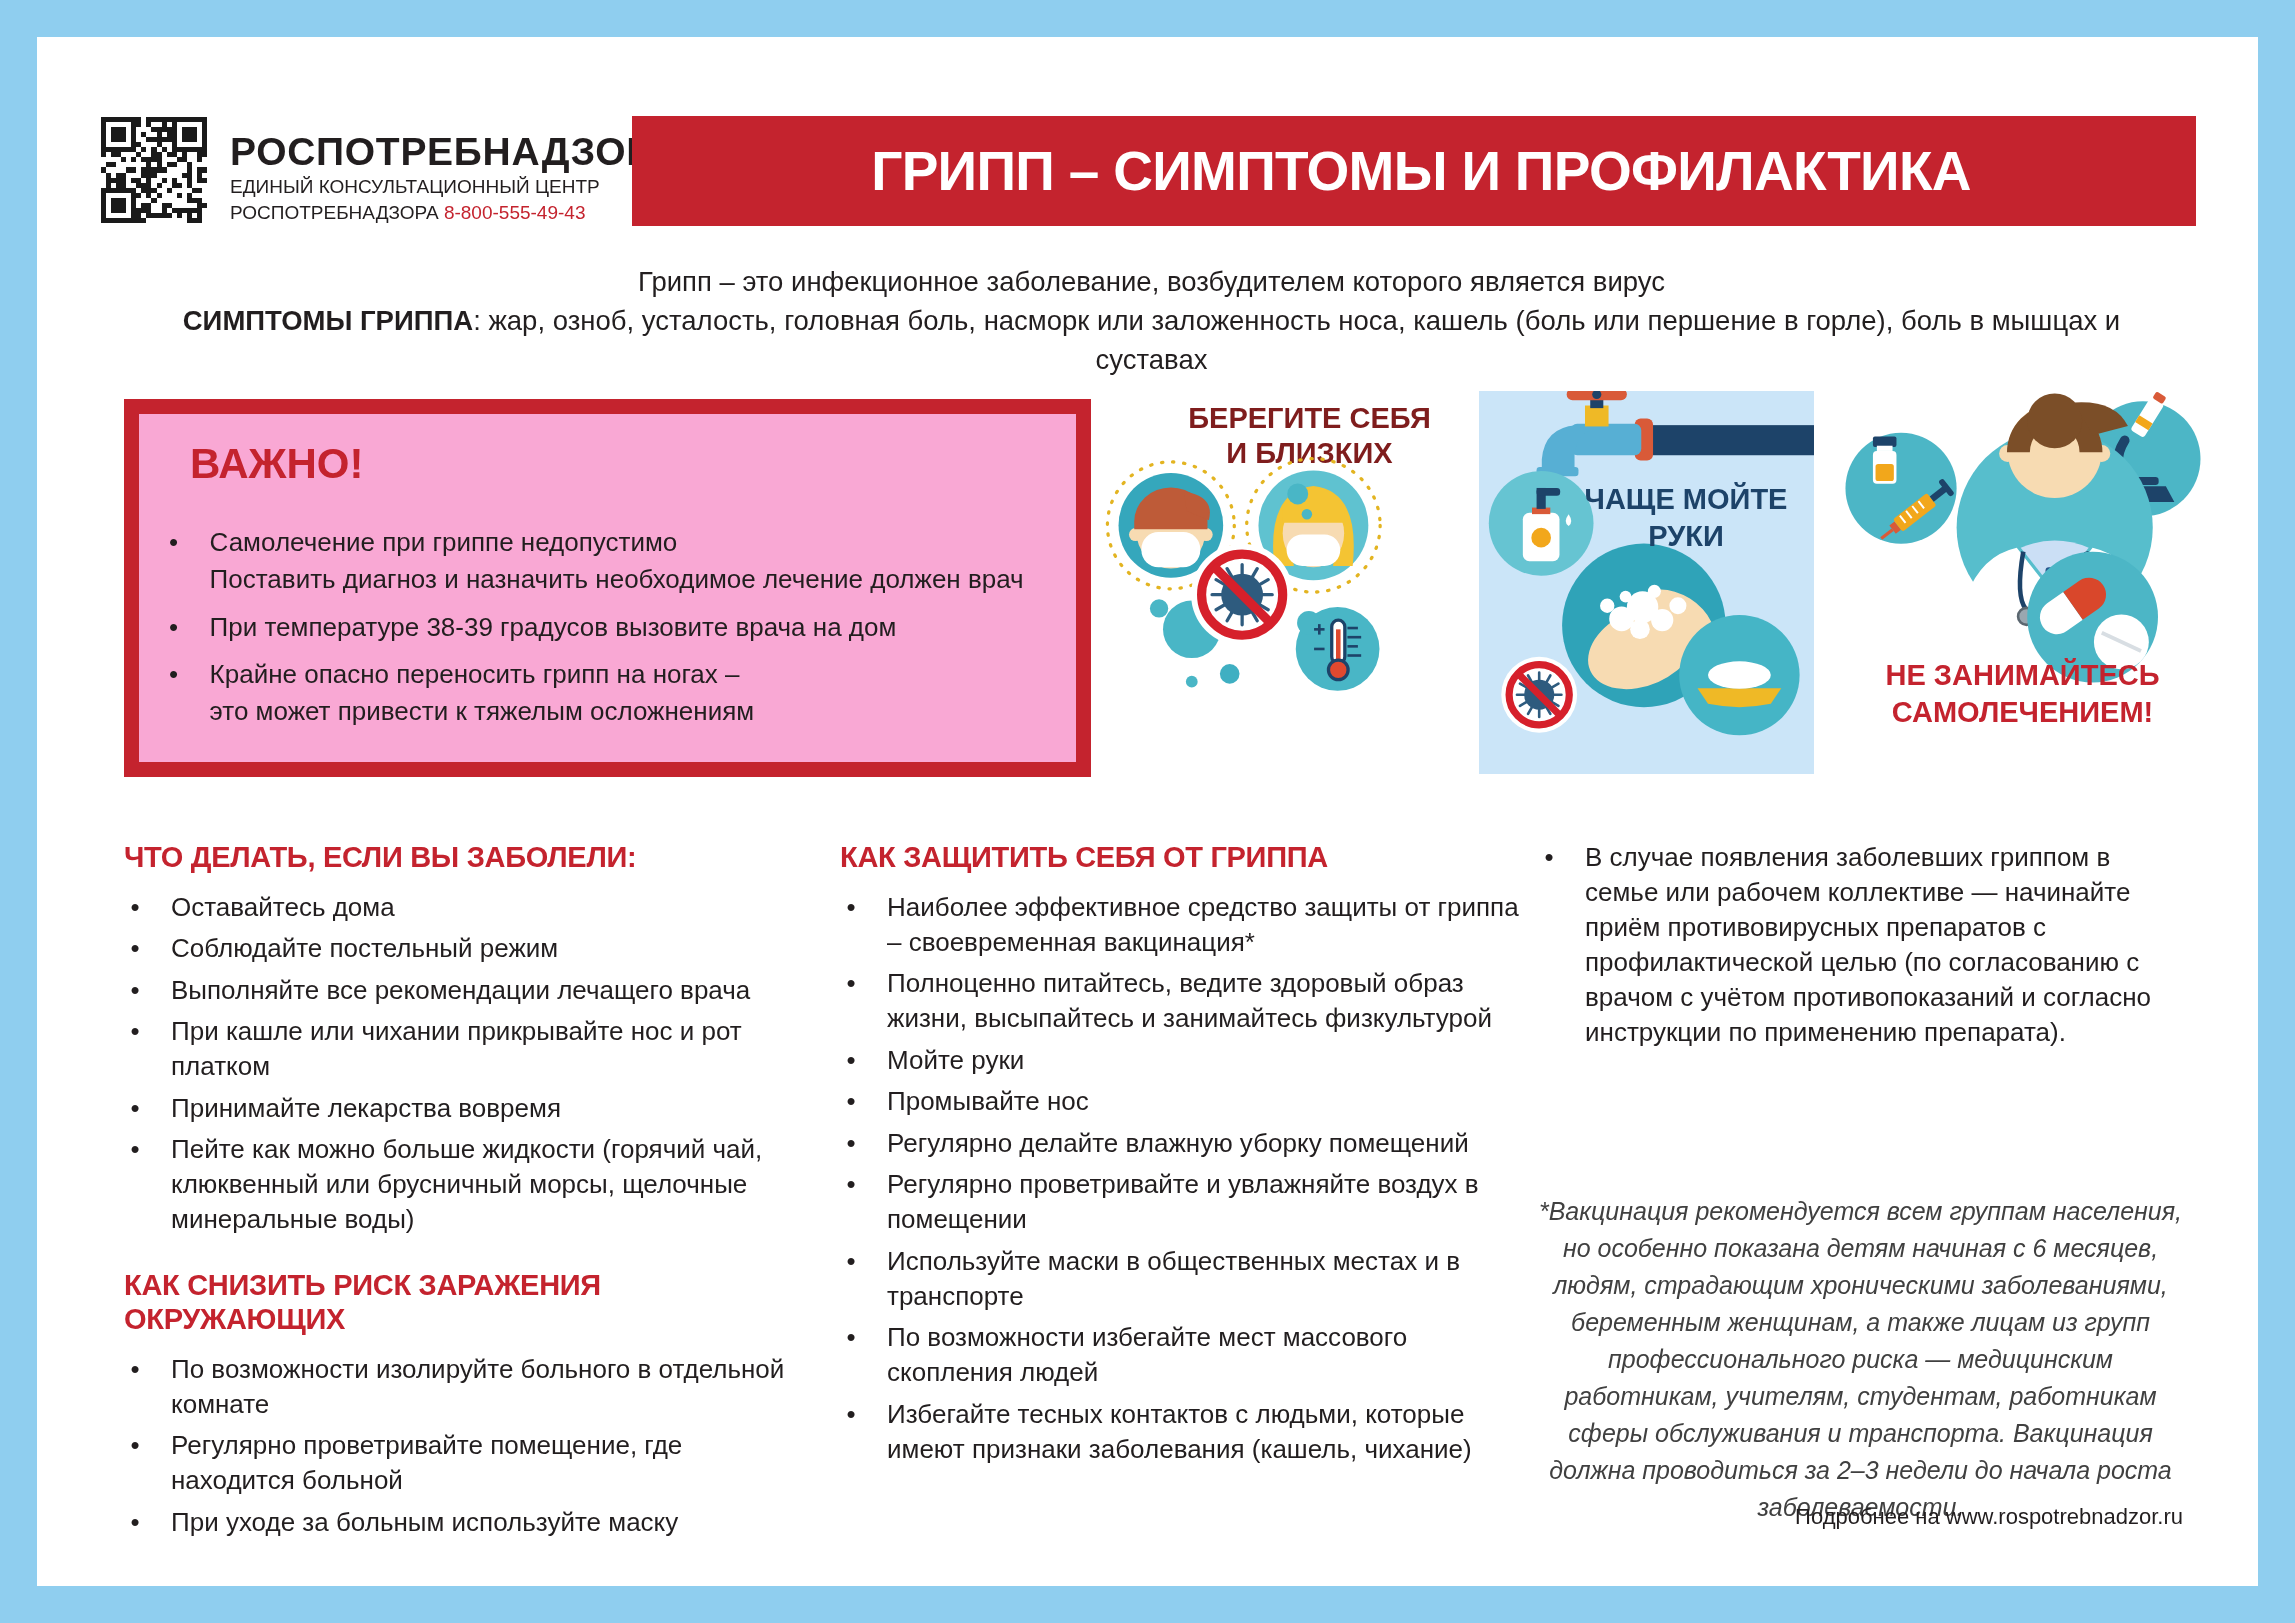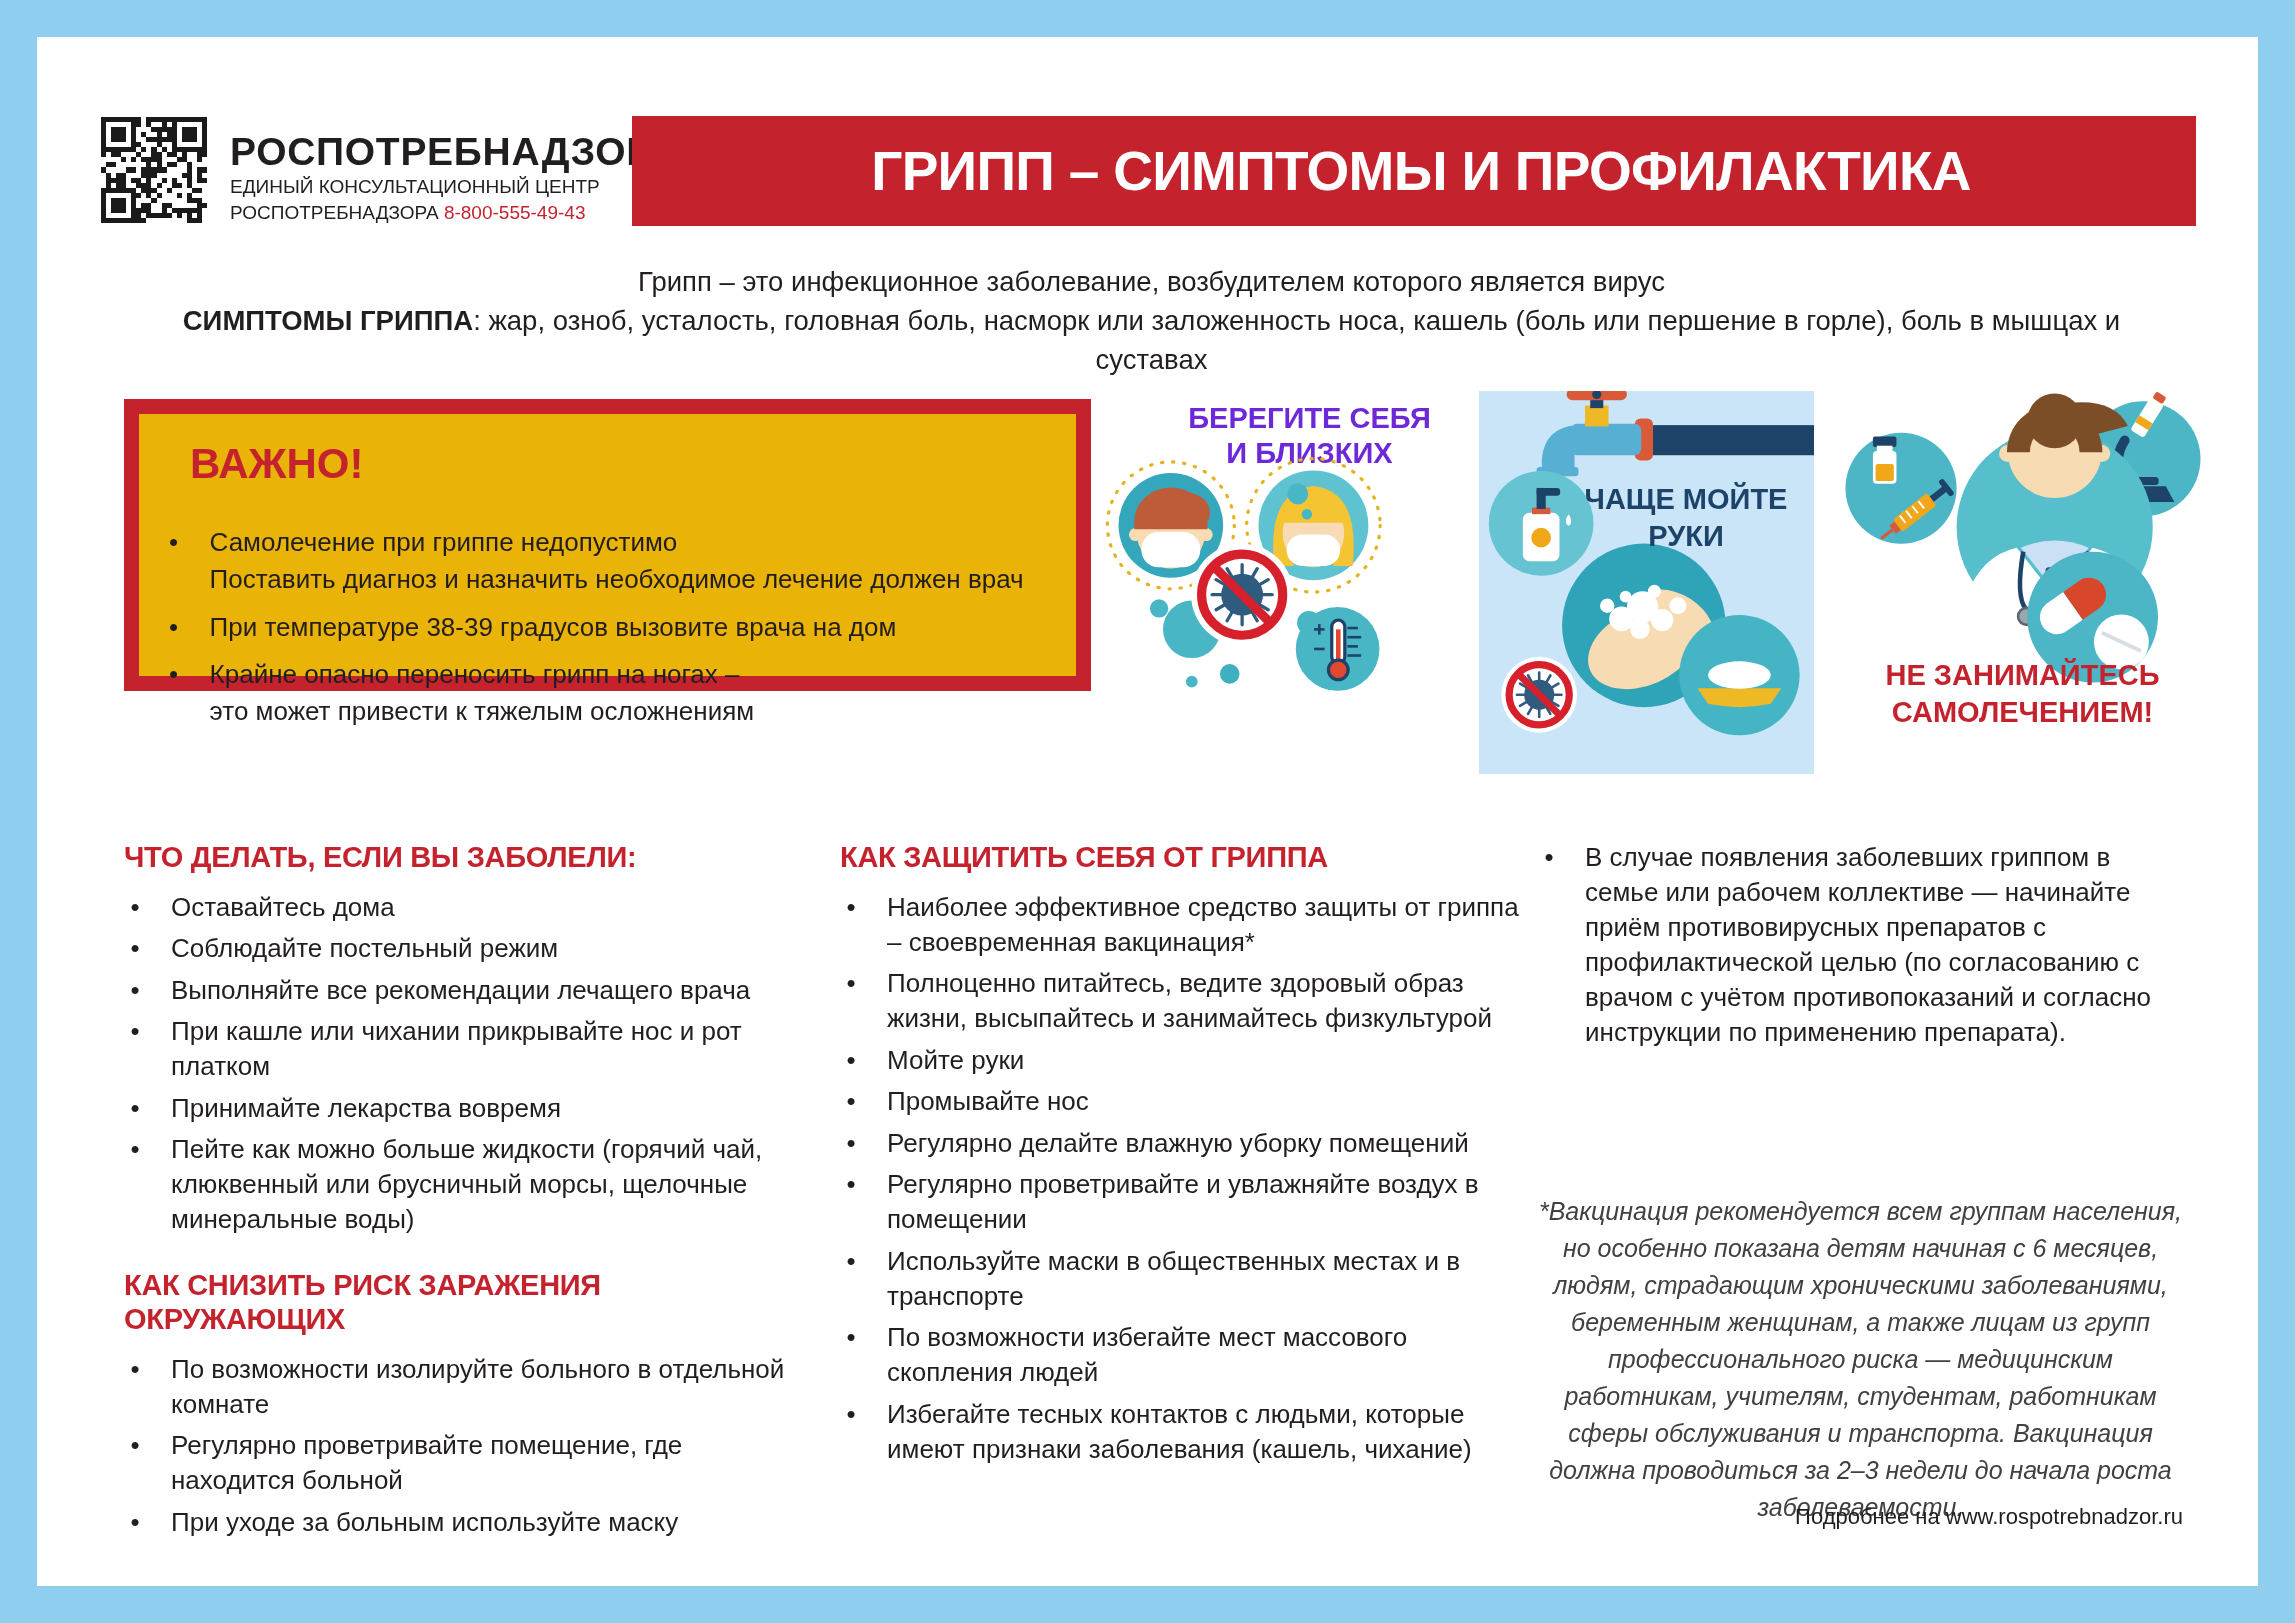--- a/index.html
+++ b/index.html
@@ -19,35 +19,35 @@
   .logo-sub{left:230px;top:174px;font-size:19px;line-height:26px;color:#221E1F;white-space:nowrap;}
   .logo-sub .phone{color:#C4232E;}
   .banner{left:632px;top:116px;width:1550px;height:110px;background:#C4232E;display:flex;align-items:center;justify-content:center;padding-left:14px;}
   .banner-title{font-size:55px;font-weight:bold;color:#ffffff;letter-spacing:-0.7px;white-space:nowrap;}
 
   
   .intro{left:124px;top:262px;width:2055px;font-size:27.5px;line-height:39px;text-align:center;}
   .intro b{font-weight:bold;}
 
   
-  .imp{left:124px;top:399px;width:967px;height:292px;border:15.7px solid #C4232E;box-sizing:border-box;background:#eab308;}
+  .imp{left:124px;top:399px;width:967px;height:378px;border:15.7px solid #C4232E;box-sizing:border-box;background:#f9a8d4;}
   .imp-title{position:absolute;left:51px;top:26px;font-size:42px;font-weight:bold;color:#C4232E;}
   .imp-list{position:absolute;left:23.6px;top:110px;width:890px;}
 
   
   ul.bullets{list-style:none;margin:0;padding:0;}
   ul.bullets li{display:flex;margin:0 0 7.9px 0;}
   ul.bullets .dot{flex:none;width:47px;padding-left:6.5px;box-sizing:border-box;}
   ul.bullets .bullet-text{white-space:pre-line;}
   .imp-list ul.bullets li{font-size:26px;line-height:37px;margin-bottom:10.5px;}
   .cols ul.bullets li{font-size:26px;line-height:35px;margin-bottom:6.5px;}
 
   
   .cap-care{left:1113px;top:401px;width:393px;text-align:center;font-size:29px;line-height:35px;
-            font-weight:bold;color:#6d28d9;white-space:pre-line;}
+            font-weight:bold;color:#7f1d1d;white-space:pre-line;}
   .wash-panel{left:1479px;top:391px;width:335px;height:383px;background:#CBE5F8;}
   .wash-panel svg{position:absolute;left:0;top:0;width:100%;height:100%;}
   .cap-wash{left:1568px;top:481px;width:236px;text-align:center;font-size:29px;line-height:37px;
             font-weight:bold;color:#1D4369;white-space:pre-line;}
   .cap-doctor{left:1859px;top:657px;width:327px;text-align:center;font-size:29px;line-height:37px;
             font-weight:bold;color:#C4232E;white-space:pre-line;}
   .ill1{left:1113px;top:458px;width:393px;height:327px;}
   .ill3{left:1852px;top:380px;width:340px;height:308px;}
   .ill1 svg,.ill3 svg{width:100%;height:100%;display:block;overflow:visible;}
 

